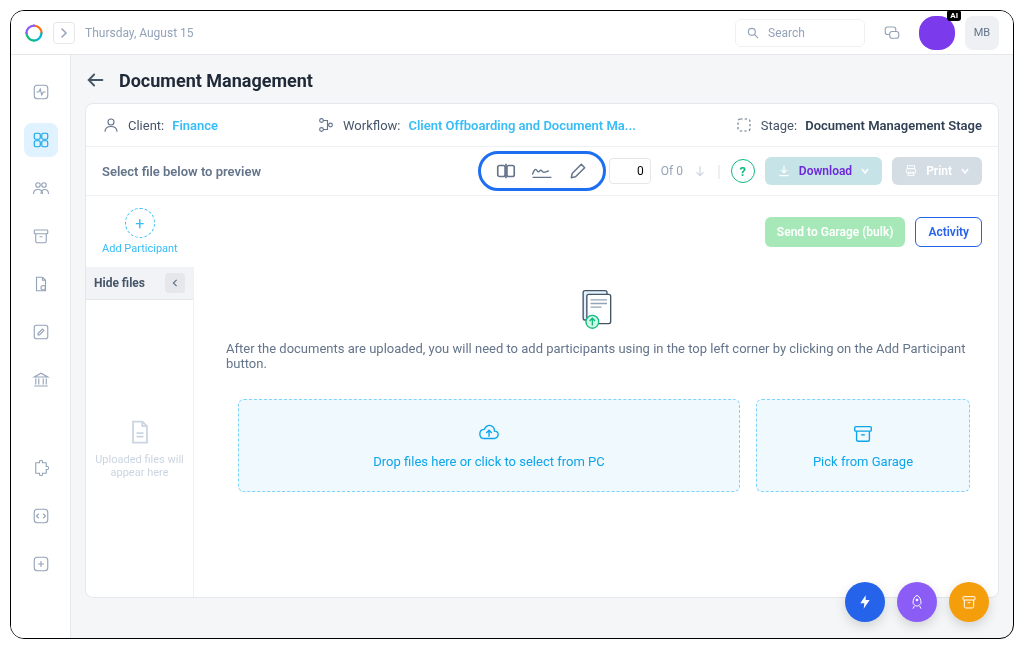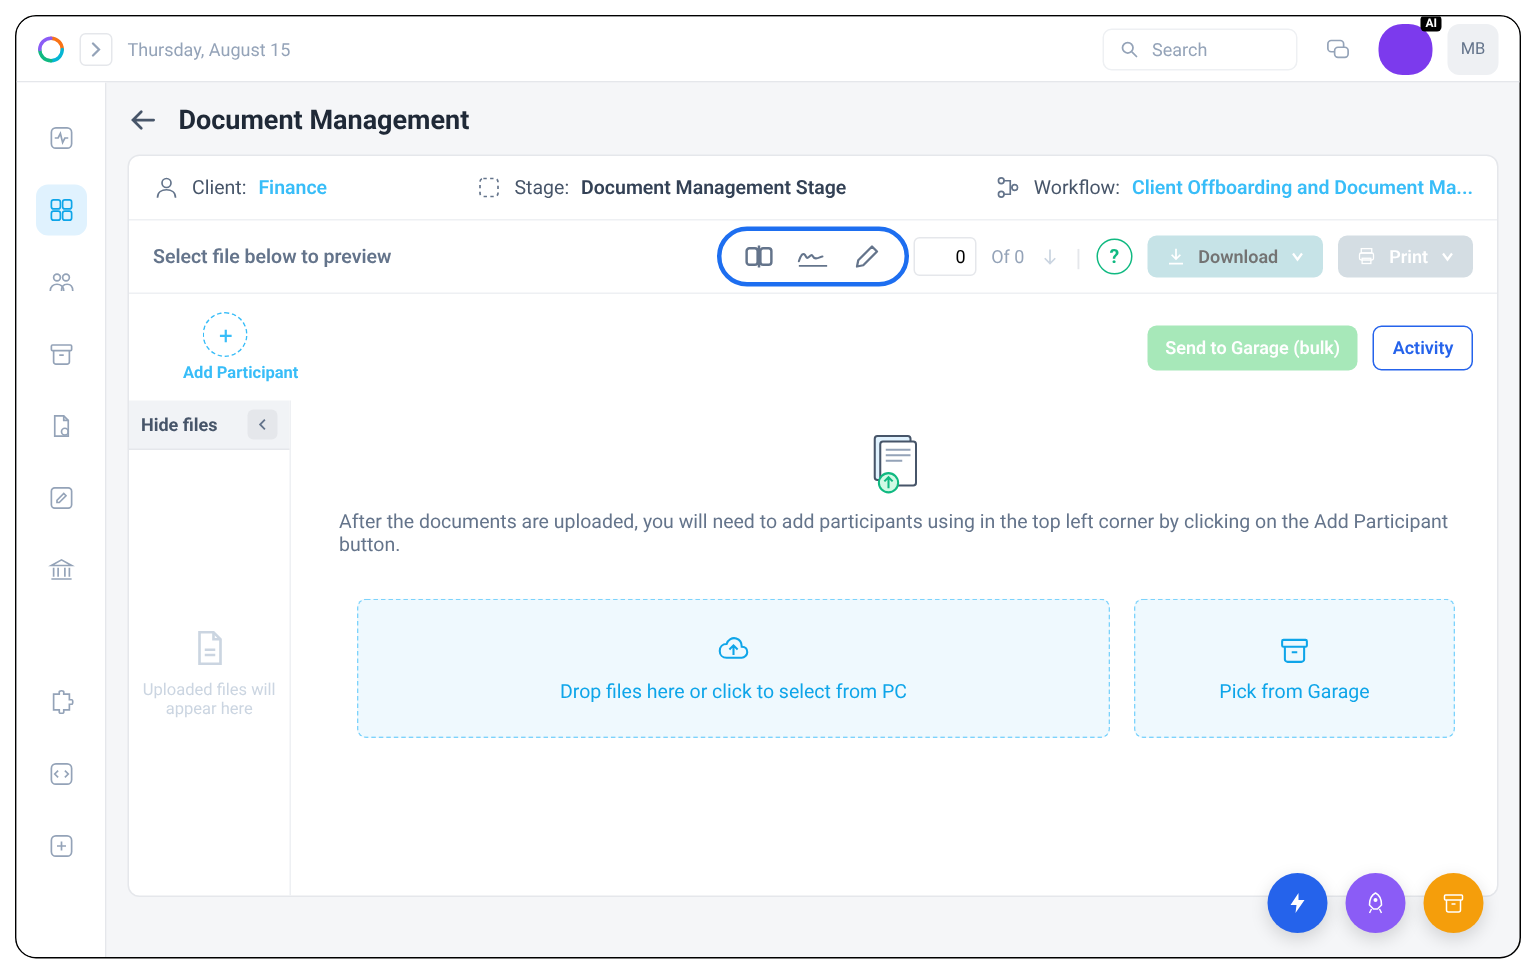--- a/index.html
+++ b/index.html
@@ -36,27 +36,27 @@
 .toolbar { display: flex; align-items: center; padding: 10px 16px; gap: 10px; border-top: 1px solid #eef0f3; position: relative; }
 .tb-text { color: #64748b; font-size: 13px; font-weight: 600; flex: 0 0 auto; }
 .tb-flex { flex: 1; }
 .pill { border: 3px solid #1d6ef0; border-radius: 999px; padding: 6px 14px; display: flex; gap: 14px; align-items: center; background: #fff; }
 .tool-icon { width: 22px; height: 22px; display: flex; align-items: center; justify-content: center; color: #64748b; cursor: pointer; }
 .tb-sep { color: #cbd5e1; font-size: 18px; cursor: pointer; }
 .page-input { width: 42px; height: 26px; border: 1px solid #e5e7eb; border-radius: 4px; text-align: right; padding: 0 6px; font-size: 12px; }
 .of-text { color: #94a3b8; font-size: 12px; }
 .help-btn { width: 24px; height: 24px; border: 1.5px solid #10b981; border-radius: 50%; display: flex; align-items: center; justify-content: center; color: #10b981; font-size: 13px; font-weight: 700; cursor: pointer; }
 .btn { display: flex; align-items: center; gap: 8px; padding: 7px 12px; border-radius: 6px; font-size: 12px; font-weight: 600; cursor: pointer; }
-.btn.download { background: #c6e3e7; color: #737373; }
+.btn.download { background: #c6e3e7; color: #6d28d9; }
 .btn.print { background: #d4dde3; color: #fff; }
 
 .actions-row { display: flex; align-items: center; padding: 12px 16px; justify-content: space-between; border-top: 1px solid #eef0f3; }
 .add-participant { display: flex; flex-direction: column; align-items: center; gap: 4px; cursor: pointer; }
 .plus-circle { width: 30px; height: 30px; border: 1.5px dashed #38bdf8; border-radius: 50%; display: flex; align-items: center; justify-content: center; color: #38bdf8; font-size: 16px; }
-.add-text { color: #38bdf8; font-size: 11px; font-weight: 700; margin-left: 20px; }
+.add-text { color: #38bdf8; font-size: 11px; font-weight: 400; }
 .actions-right { display: flex; gap: 10px; }
 .btn.green { background: #a7e8b9; color: #fff; }
 .btn.outline { border: 1.5px solid #2563eb; color: #2563eb; background: #fff; }
 
 .file-panel { display: flex; height: 330px; }
 .files-col { width: 108px; border-right: 1px solid #eef0f3; display: flex; flex-direction: column; }
 .hide-files { background: #f1f3f6; border-bottom: 1px solid #e5e7eb; padding: 6px 8px; display: flex; align-items: center; justify-content: space-between; font-size: 12px; font-weight: 700; color: #475569; }
 .hf-chev { width: 20px; height: 20px; background: #e5e7eb; border-radius: 4px; display: flex; align-items: center; justify-content: center; cursor: pointer; color: #64748b; }
 .files-empty { flex: 1; display: flex; flex-direction: column; align-items: center; justify-content: center; color: #cbd5e1; font-size: 11px; text-align: center; padding: 0 6px; gap: 7px; }
 
@@ -201,34 +201,34 @@
         <div class="info-item">
           <svg width="18" height="18" viewBox="0 0 24 24">
               <circle cx="12" cy="8" r="4" stroke="#64748b" stroke-width="1.5" fill="none"></circle>
               <path d="M4 21 C4 16 8 14 12 14 C16 14 20 16 20 21" stroke="#64748b" stroke-width="1.5" fill="none"></path>
             </svg>
           <span>Client:</span>
           <span class="link">Finance</span>
         </div>
         <div class="info-item">
           <svg width="18" height="18" viewBox="0 0 24 24">
-              <rect x="4" y="4" width="16" height="16" rx="3" stroke="#64748b" stroke-width="1.5" stroke-dasharray="3 3" fill="none"></rect>
-            </svg>
-          <span>Stage:</span>
-          <span class="blabel">Document Management Stage</span>
-        </div>
-        <div class="info-item">
-          <svg width="18" height="18" viewBox="0 0 24 24">
               <circle cx="6" cy="6" r="2.5" stroke="#64748b" stroke-width="1.5" fill="none"></circle>
               <circle cx="6" cy="18" r="2.5" stroke="#64748b" stroke-width="1.5" fill="none"></circle>
               <circle cx="18" cy="12" r="2.5" stroke="#64748b" stroke-width="1.5" fill="none"></circle>
               <path d="M8 6 L14 6 L14 12 L16 12 M8 18 L14 18 L14 12" stroke="#64748b" stroke-width="1.5" fill="none"></path>
             </svg>
           <span>Workflow:</span>
           <span class="link">Client Offboarding and Document Ma...</span>
+        </div>
+        <div class="info-item">
+          <svg width="18" height="18" viewBox="0 0 24 24">
+              <rect x="4" y="4" width="16" height="16" rx="3" stroke="#64748b" stroke-width="1.5" stroke-dasharray="3 3" fill="none"></rect>
+            </svg>
+          <span>Stage:</span>
+          <span class="blabel">Document Management Stage</span>
         </div>
       </div>
 
       <div class="toolbar">
         <span class="tb-text">Select file below to preview</span>
         <div class="tb-flex" style="display:flex;justify-content:center;position:absolute;left:0;right:0;pointer-events:none;">
           <div class="pill" style="pointer-events:auto;">
             <div class="tool-icon">
                 <svg width="22" height="22" viewBox="0 0 24 24">
                   <rect x="3" y="6" width="8" height="12" rx="2" stroke="#64748b" stroke-width="1.8" fill="none"></rect>

